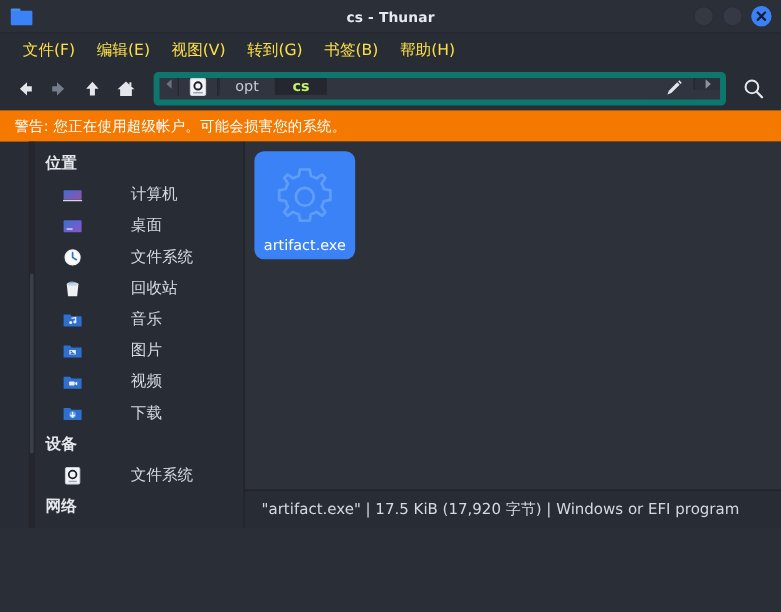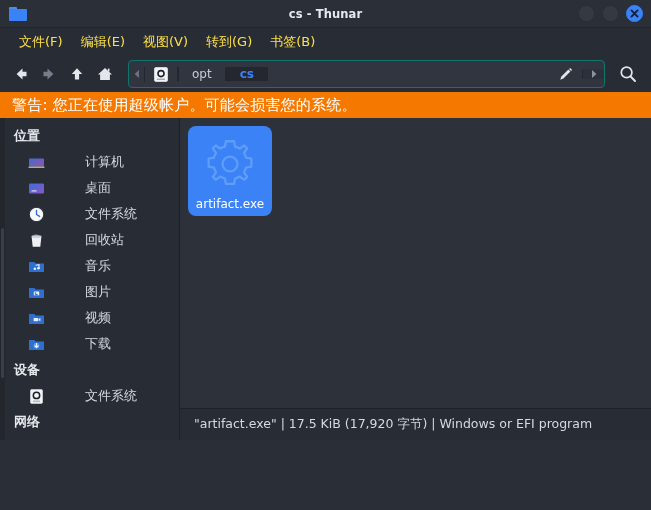--- a/index.html
+++ b/index.html
@@ -91,23 +91,23 @@
     width: 26px; height: 26px;
     display: flex; align-items: center; justify-content: center;
     border-radius: 3px;
   }
 
   .pathbar {
     flex: 1 1 auto;
     height: 28px;
     margin: 0 6px 0 8px;
     background: #31353f;
-    border: 1px solid #0f766e;
+    border: 5px solid #0f766e;
     border-radius: 4px;
-    display: flex; align-items: center;
+    display: flex; align-items: flex-start;
     overflow: hidden;
   }
   .path-scroll-left {
     width: 15px;
     display: flex; align-items: center; justify-content: center;
     background: #31353f;
   }
   .crumb {
     display: flex; align-items: center; justify-content: center;
     padding: 0 13px;
@@ -115,21 +115,21 @@
     color: #c8ccd4;
     border-left: 1px solid #23262e;
     border-right: 1px solid #23262e;
     background: #31353f;
     white-space: nowrap;
     cursor: default;
   }
   .crumb.icon-crumb { padding: 0 9px; }
   .crumb.active {
     background: #24272f;
-    color: #3b82f6;
+    color: #bef264;
     font-weight: bold;
   }
   .path-empty {
     flex: 1 1 auto;
     background: #31353f;
     border-left: 1px solid #23262e;
   }
   .path-edit {
     width: 34px;
     display: flex; align-items: center; justify-content: center;
@@ -147,30 +147,31 @@
     border-radius: 3px;
   }
 
   
   .warnbar {
     height: 26px; flex: 0 0 26px;
     background: #f57900;
     display: flex; align-items: center;
     padding-left: 12px;
     color: #ffffff;
-    font-size: 15px;
+    font-size: 12px;
     letter-spacing: 0.2px;
   }
 
   
   .body-row {
     flex: 1 1 auto;
     display: flex;
     min-height: 0;
     position: relative;
+    padding-left: 24px;
   }
 
   
   .sidebar {
     width: 180px; flex: 0 0 180px;
     background: #282c34;
     border-right: 1px solid #1e2127;
     position: relative;
     overflow: hidden;
   }
@@ -272,20 +273,21 @@
       </div>
     </div>
   </div>
 
   <div class="menubar">
     <div class="menu-item">文件(F)</div>
     <div class="menu-item">编辑(E)</div>
     <div class="menu-item">视图(V)</div>
     <div class="menu-item">转到(G)</div>
     <div class="menu-item">书签(B)</div>
+    <div class="menu-item">帮助(H)</div>
   </div>
 
   <div class="toolbar">
 
     <div class="nav-btn">
       <svg width="18" height="18" viewBox="0 0 18 18">
         <path d="M10.5 3.5 L4.6 9 L10.5 14.5 L10.5 11.2 L14.5 11.2 L14.5 6.8 L10.5 6.8 Z" fill="#e3e6eb"></path>
       </svg>
     </div>
 

